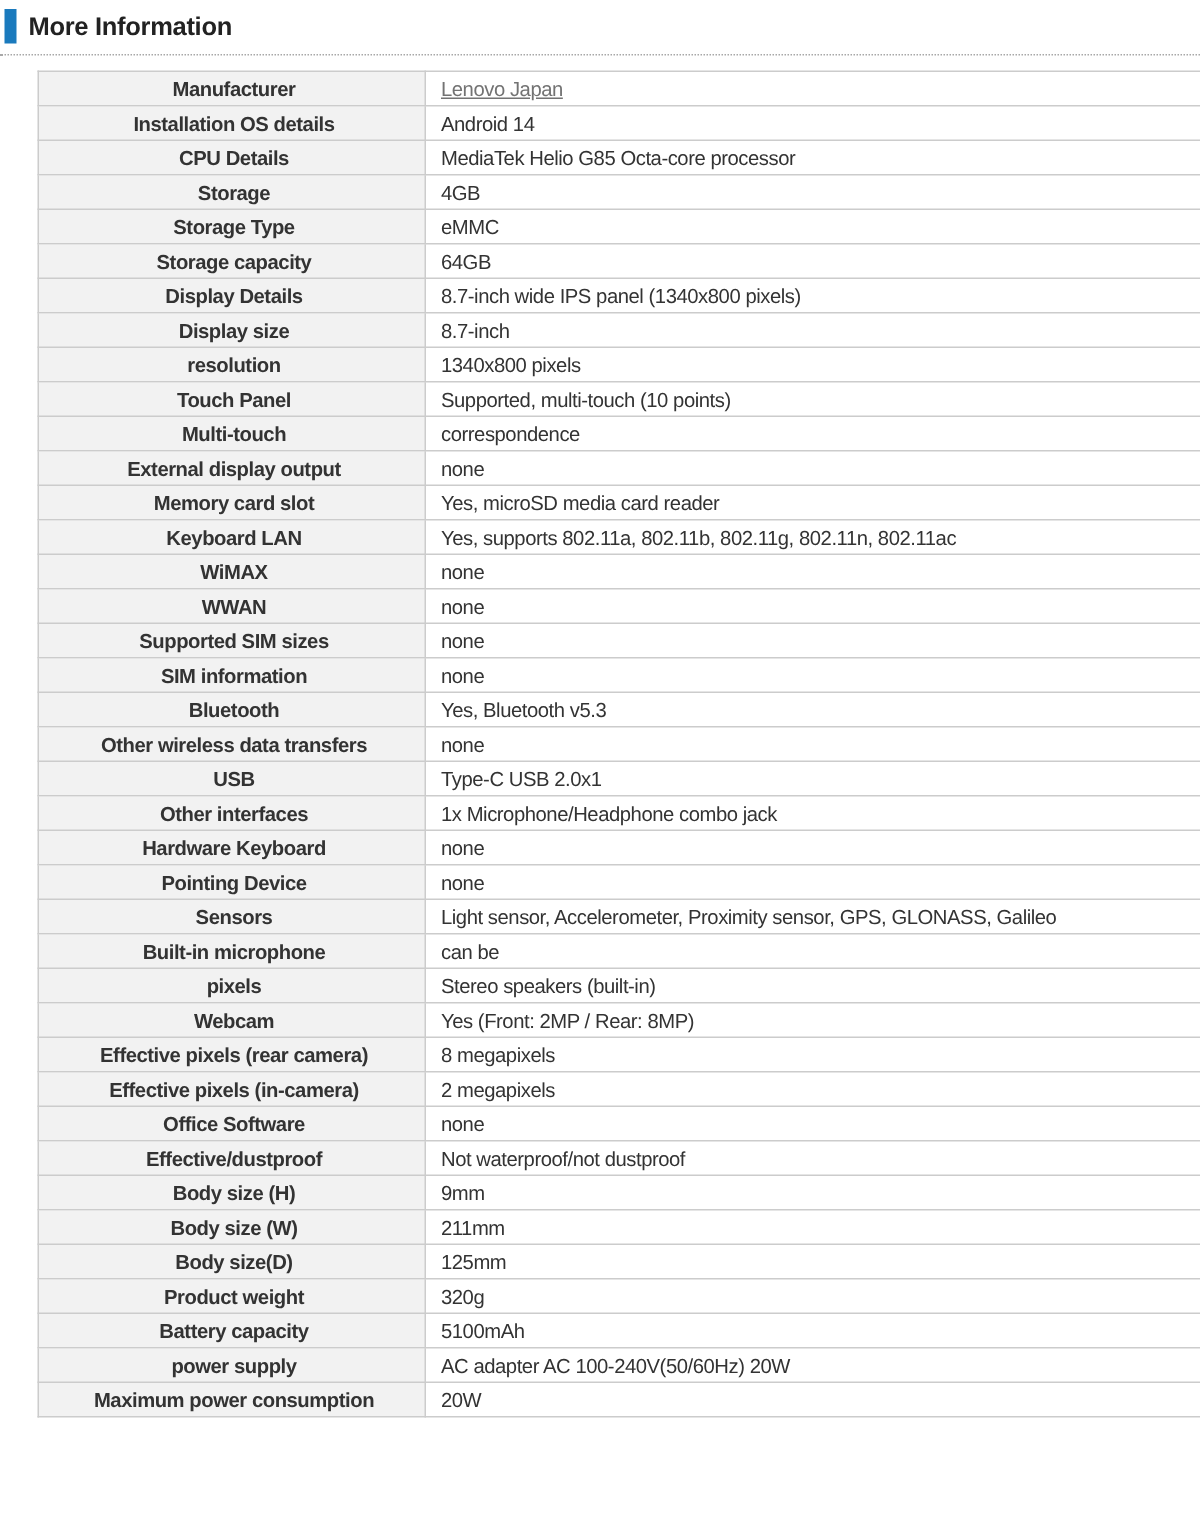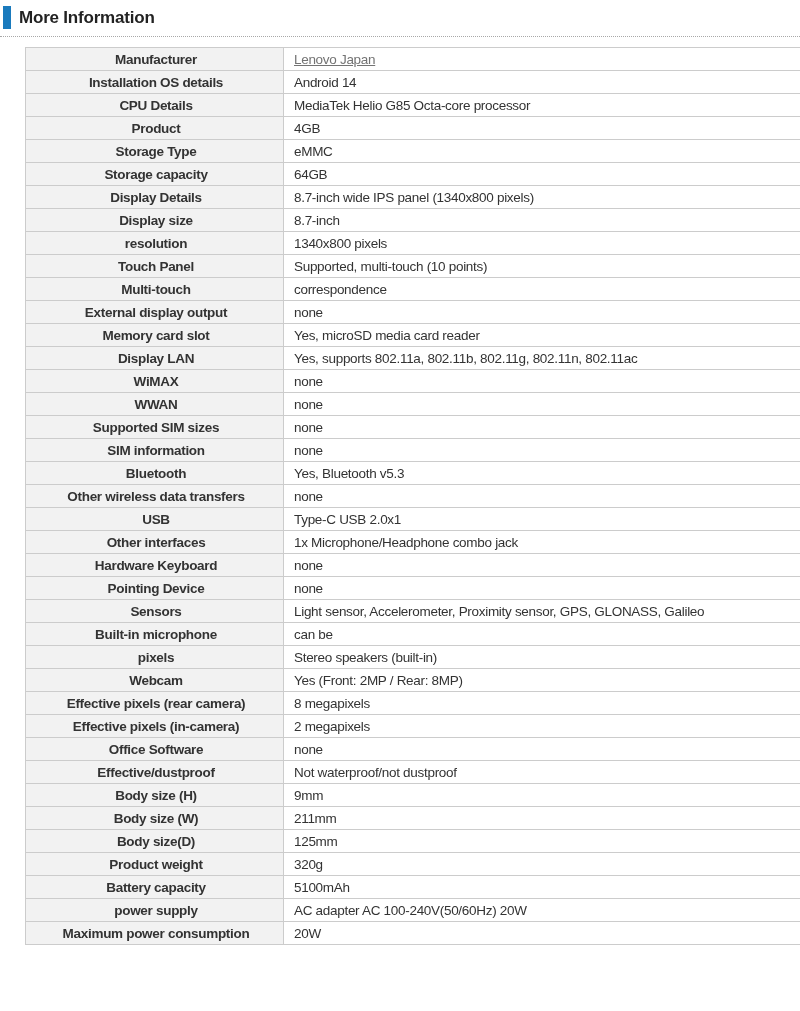--- a/index.html
+++ b/index.html
@@ -107,21 +107,21 @@
       <th>Installation OS details</th>
       <td>Android 14</td>
     </tr>
 
     <tr>
       <th>CPU Details</th>
       <td>MediaTek Helio G85 Octa-core processor</td>
     </tr>
 
     <tr>
-      <th>Product</th>
+      <th>Storage</th>
       <td>4GB</td>
     </tr>
 
     <tr>
       <th>Storage Type</th>
       <td>eMMC</td>
     </tr>
 
     <tr>
       <th>Storage capacity</th>
@@ -157,21 +157,21 @@
       <th>External display output</th>
       <td>none</td>
     </tr>
 
     <tr>
       <th>Memory card slot</th>
       <td>Yes, microSD media card reader</td>
     </tr>
 
     <tr>
-      <th>Display LAN</th>
+      <th>Keyboard LAN</th>
       <td>Yes, supports 802.11a, 802.11b, 802.11g, 802.11n, 802.11ac</td>
     </tr>
 
     <tr>
       <th>WiMAX</th>
       <td>none</td>
     </tr>
 
     <tr>
       <th>WWAN</th>

